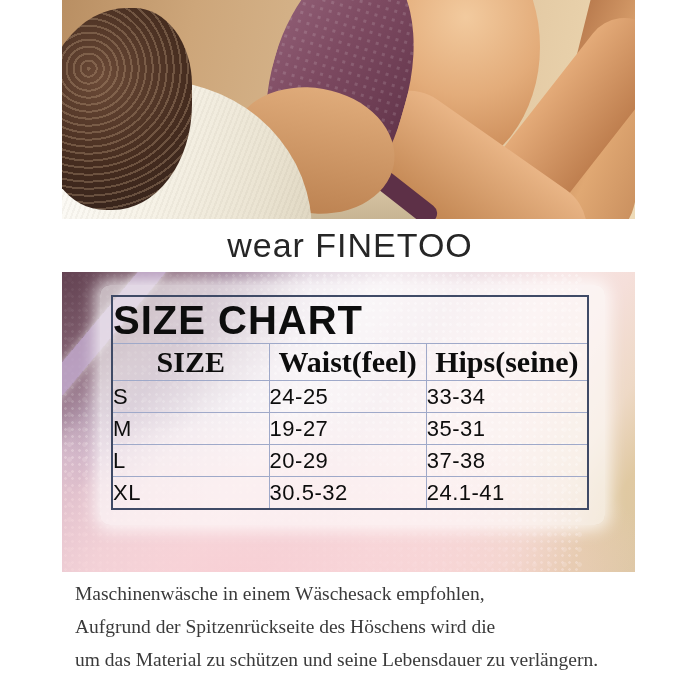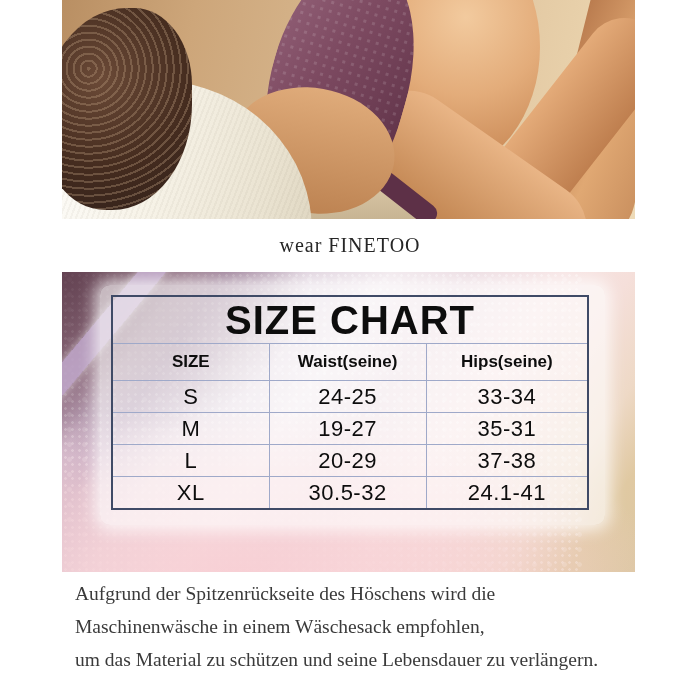--- a/index.html
+++ b/index.html
@@ -33,21 +33,21 @@
     border-radius:45% 55% 30% 30%/60% 70% 30% 30%;
     background:repeating-linear-gradient(115deg,rgba(120,110,90,0.06) 0 2px,transparent 2px 5px),
                linear-gradient(105deg,#ffffff 0%,#f7f3e8 45%,#eae3d1 80%,#ddd4be 100%);}
   .hair{left:-22px;top:8px;width:152px;height:202px;border-radius:60% 40% 55% 45%;
     background:repeating-radial-gradient(circle at 32% 30%,rgba(185,155,125,0.35) 0 2px,transparent 2px 7px),
                radial-gradient(circle at 40% 35%,#6b4a37 0%,#452c1f 55%,#30201a 100%);}
 
   
   .tagline-band{position:absolute;left:0;top:219px;width:700px;height:53px;background:#ffffff;
     display:flex;justify-content:center;align-items:center;gap:33px;transform:translateX(0);}
-  .tagline-band span{font-family:Liberation Serif, serif;font-size:20px;color:#262626;letter-spacing:1px;}
+  .tagline-band span{font-family:Liberation Sans, sans-serif;font-size:34px;color:#262626;letter-spacing:1px;}
 
   
   .photo-mid{position:absolute;left:62px;top:272px;width:573px;height:300px;overflow:hidden;
     background:linear-gradient(125deg,#6f5563 0%,#8d6f80 6%,#ab8da2 11%,#c6afc6 16%,#b7a0bd 21%,
       #ddd0dc 30%,#f1e8ed 42%,#ecdce2 52%,#f7e4e4 64%,#f5dfda 73%,#eed9c6 83%,#e0c9a2 91%,#dcc7a2 100%);}
   .photo-mid .shape{position:absolute;}
   .lace-dots{left:0;top:0;width:520px;height:300px;opacity:.5;
     background-image:radial-gradient(rgba(255,255,255,0.65) 1px,transparent 1.6px),
                      radial-gradient(rgba(255,255,255,0.4) 2px,transparent 2.7px);
     background-size:7px 7px,15px 15px;}
@@ -57,24 +57,24 @@
     background:rgba(193,168,203,0.85);box-shadow:0 0 8px rgba(255,255,255,0.5);}
   .pink-glow{left:0;top:140px;width:573px;height:160px;
     background:radial-gradient(ellipse at 30% 100%,rgba(248,207,212,0.95) 0%,rgba(248,211,214,0.65) 45%,transparent 75%);}
 
   
   .panel{position:absolute;left:38px;top:13px;width:505px;height:240px;border-radius:10px;
     background:rgba(255,255,255,0.60);box-shadow:0 0 16px 5px rgba(255,255,255,0.75);}
   table.size-table{position:absolute;left:11px;top:10px;width:478px;border-collapse:collapse;
     table-layout:fixed;border:2.5px solid #3f4a66;}
   table.size-table col.c1{width:33%;} table.size-table col.c2{width:33%;} table.size-table col.c3{width:34%;}
-  table.size-table td,table.size-table th{border:1.5px solid #9fa9c9;text-align:center;
+  table.size-table td,table.size-table th{border:1.5px solid #9fa9c9;
     color:#0d0d0d;padding:0;white-space:nowrap;}
   .row-title td{height:46px;font-size:40px;font-weight:bold;letter-spacing:1px;color:#0a0a0a;}
-  .row-head th{height:36px;font-size:17px;font-weight:bold;}
+  .row-head th{height:36px;font-size:30px;font-weight:bold;font-family:Liberation Serif, serif;}
   .row-data td{height:31px;font-size:22px;font-weight:normal;letter-spacing:0.5px;}
 
   
   .care{position:absolute;left:75px;top:577px;width:580px;
     font-family:"Liberation Serif",serif;font-size:19.5px;color:#3a3a3a;line-height:33px;}
 </style>
 </head>
 <body>
 
 <div class="page">
@@ -108,21 +108,21 @@
             <col class="c1">
             <col class="c2">
             <col class="c3">
           </colgroup>
         <tbody>
             <tr class="row-title">
           <td colspan="3">SIZE CHART</td>
         </tr>
         <tr class="row-head">
           <th>SIZE</th>
-          <th>Waist(seine)</th>
+          <th>Waist(feel)</th>
           <th>Hips(seine)</th>
         </tr>
         <tr class="row-data">
           <td>S</td>
           <td>24-25</td>
           <td>33-34</td>
         </tr>
         <tr class="row-data">
           <td>M</td>
           <td>19-27</td>
@@ -137,18 +137,18 @@
           <td>XL</td>
           <td>30.5-32</td>
           <td>24.1-41</td>
         </tr>
       </tbody>
         </table>
     </div>
   </div>
 
   <div class="care">
+    <div>Maschinenwäsche in einem Wäschesack empfohlen,</div>
     <div>Aufgrund der Spitzenrückseite des Höschens wird die</div>
-    <div>Maschinenwäsche in einem Wäschesack empfohlen,</div>
     <div>um das Material zu schützen und seine Lebensdauer zu verlängern.</div>
   </div>
 
 </div>
 
 </body></html>

